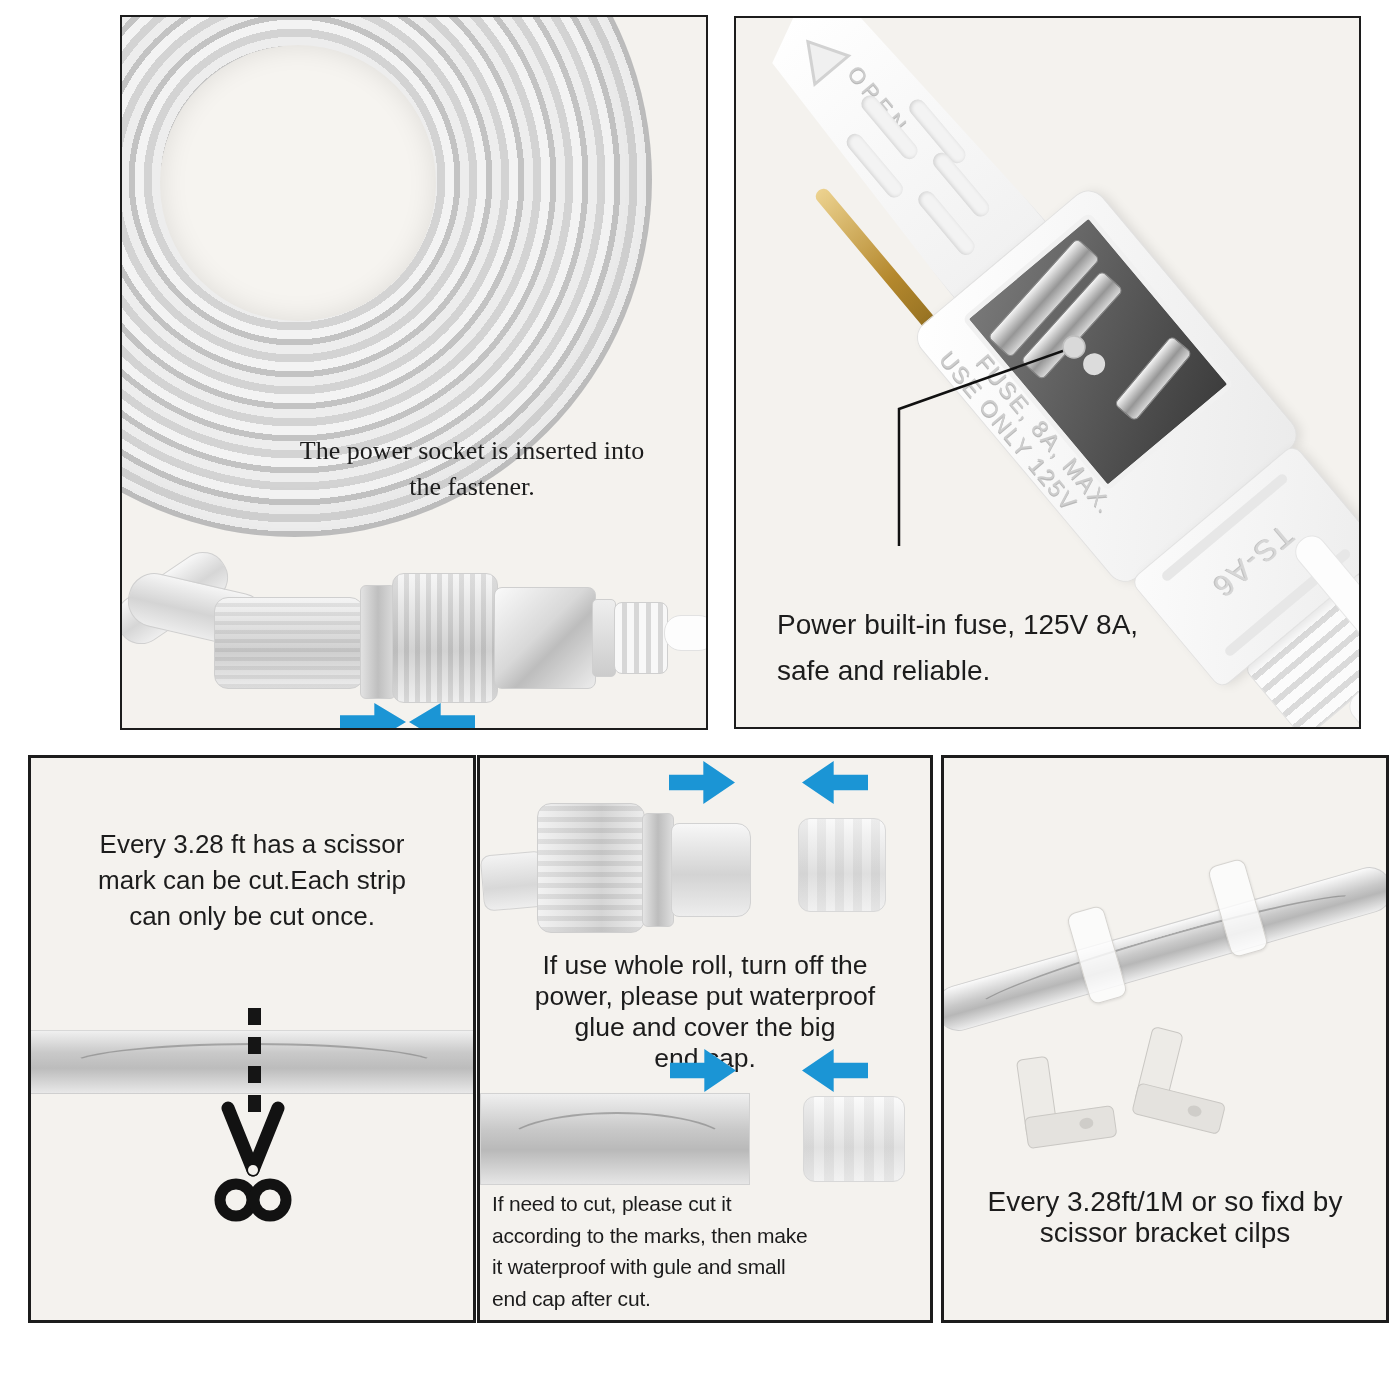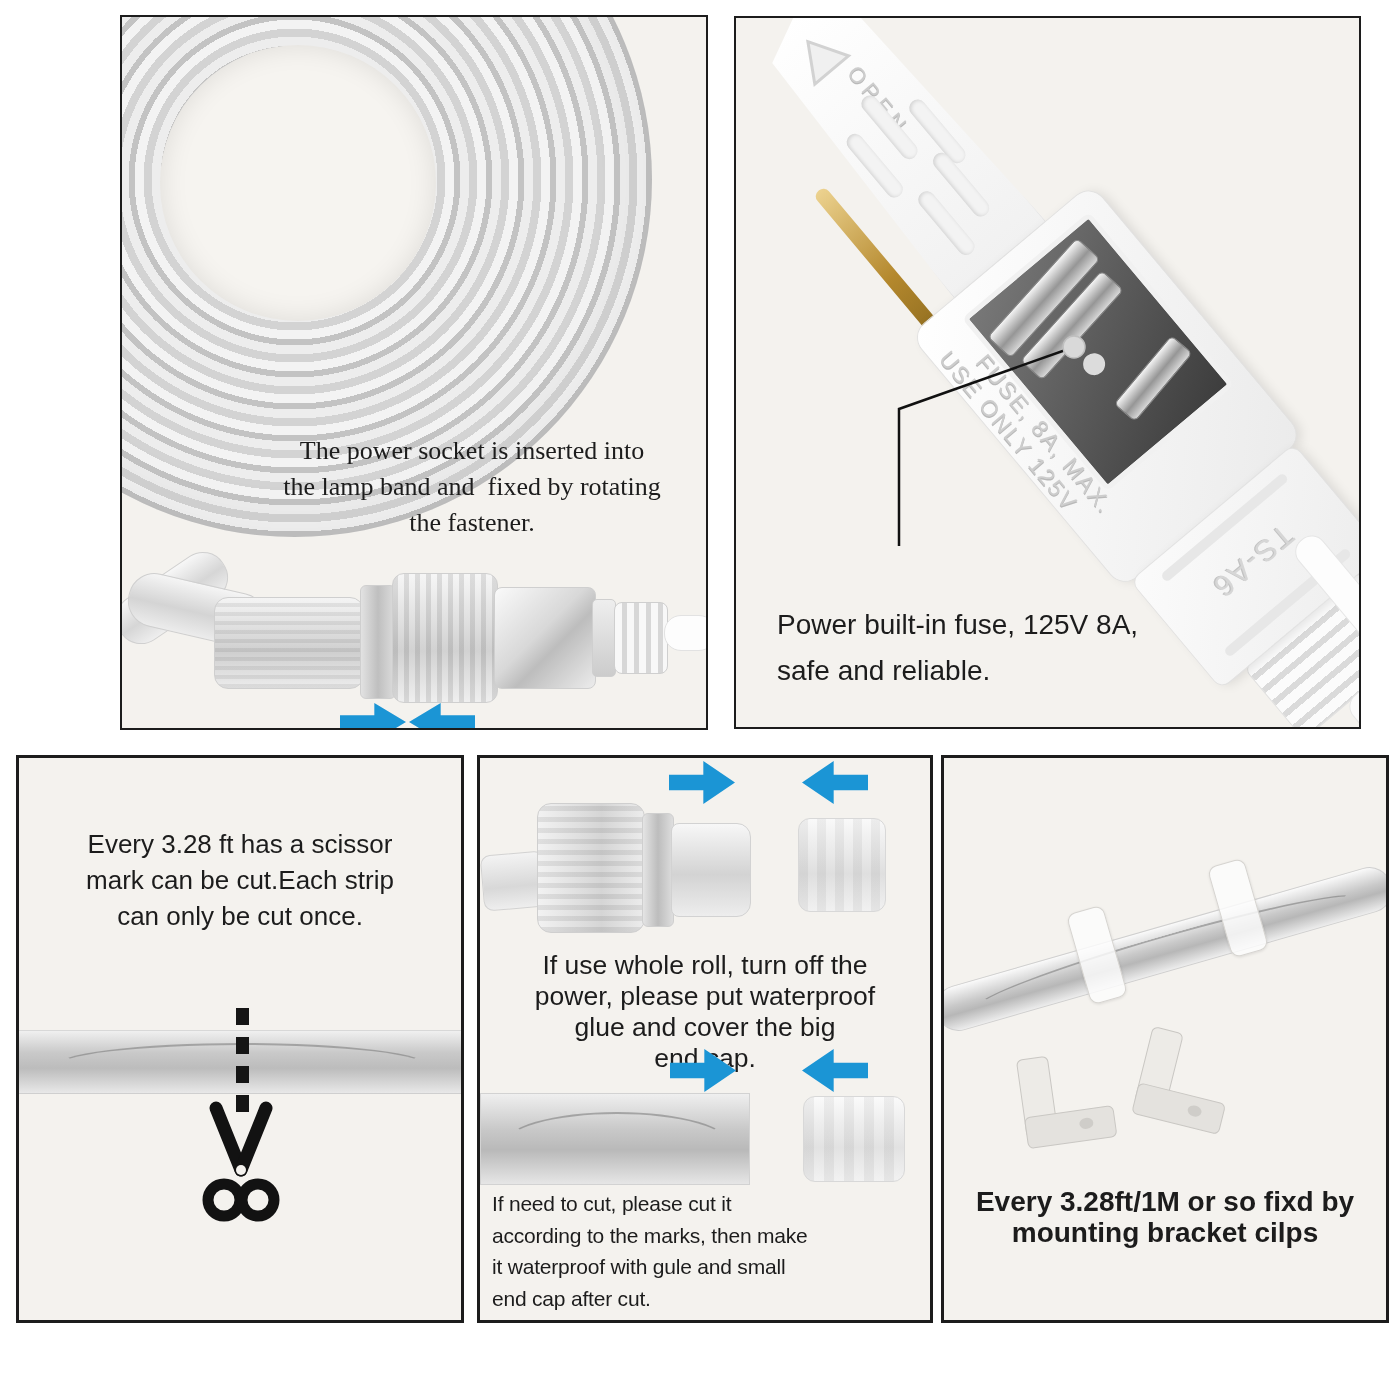--- a/index.html
+++ b/index.html
@@ -1,21 +1,21 @@
 <!DOCTYPE html>
 <html><head>
 <meta charset="utf-8">
 <style>
   html,body{margin:0;padding:0;background:#ffffff;}
   .canvas{position:relative;width:1400px;height:1400px;background:#ffffff;
           font-family:"Liberation Sans",sans-serif;overflow:hidden;}
   .panel{position:absolute;background:#f4f2ee;border:2px solid #1c1c1c;overflow:hidden;}
   #p1{left:120px;top:15px;width:584px;height:711px;font-family:Liberation Serif, serif;}
   #p2{left:734px;top:16px;width:623px;height:709px;}
-  #p3{left:16px;top:755px;width:442px;height:562px;border-width:3px;}
+  #p3{left:28px;top:755px;width:442px;height:562px;border-width:3px;}
   #p4{left:477px;top:755px;width:450px;height:562px;border-width:3px;}
   #p5{left:941px;top:755px;width:442px;height:562px;border-width:3px;}
 
   .cap{position:absolute;color:#1c1c1c;text-align:center;}
   .cap-line{white-space:pre-wrap;}
 
   
   .coil{position:absolute;left:-185px;top:-195px;width:715px;height:715px;border-radius:50%;
     background:repeating-radial-gradient(circle,#c3c3c3 0 6px,#ededed 6px 15px,#d3d3d3 15px 23px,#f3f3f3 23px 32px);
     box-shadow:inset 0 0 60px rgba(0,0,0,0.08);}
@@ -116,35 +116,34 @@
   
   .rope5{position:absolute;left:-16px;top:168px;width:470px;height:44px;border-radius:22px;transform:rotate(-16deg);
     background:linear-gradient(180deg,#fafafa,#c9c9c9 42%,#b7b7b7 62%,#ededed);border:1px solid #cfcfcf;}
   .rope5 .strand{border-color:rgba(110,110,110,0.5) transparent transparent transparent;}
   .rclip{position:absolute;width:36px;height:92px;border-radius:9px;transform:rotate(-16deg);
     background:rgba(253,253,253,0.82);border:1px solid #d6d4d0;box-shadow:0 1px 3px rgba(0,0,0,0.10);}
   .lclip{position:absolute;width:95px;height:95px;}
   .lc-v{position:absolute;left:0;top:0;width:30px;height:78px;border-radius:6px;background:#edebe7;border:1px solid #c9c7c3;}
   .lc-f{position:absolute;left:0;top:58px;width:88px;height:30px;border-radius:6px;background:#e4e2de;border:1px solid #c9c7c3;}
   .lc-hole{position:absolute;left:54px;top:67px;width:14px;height:11px;border-radius:50%;background:#cfcdc9;}
-  #p5cap{left:0;top:428px;width:100%;font-size:28px;line-height:31px;font-weight:bold;}
+  #p5cap{left:0;top:428px;width:100%;font-size:28px;line-height:31px;}
 </style>
 </head>
 <body>
 
 <div class="canvas">
 
   <section class="panel" id="p1">
     <div class="coil"></div>
     <div class="coil-hole"></div>
     <div class="coil-end"></div>
 
     <div class="cap" id="p1cap">
       <div class="cap-line">The power socket is inserted into</div>
-      <div class="cap-line">the lamp band and  fixed by rotating</div>
       <div class="cap-line">the fastener.</div>
     </div>
 
     <div class="piece ropein"></div>
     <div class="piece barrelA"></div>
     <div class="piece nutA"></div>
     <div class="piece drum"></div>
     <div class="piece taper"></div>
     <div class="piece collarB"></div>
     <div class="piece ribsB"></div>
@@ -264,17 +263,17 @@
       <div class="lc-hole"></div>
     </div>
     <div class="lclip" style="left:196px;top:278px;transform:rotate(14deg);">
       <div class="lc-v"></div>
       <div class="lc-f"></div>
       <div class="lc-hole"></div>
     </div>
 
     <div class="cap" id="p5cap">
       <div class="cap-line">Every 3.28ft/1M or so fixd by</div>
-      <div class="cap-line">mounting bracket cilps</div>
+      <div class="cap-line">scissor bracket cilps</div>
     </div>
   </section>
 
 </div>
 
 </body></html>

